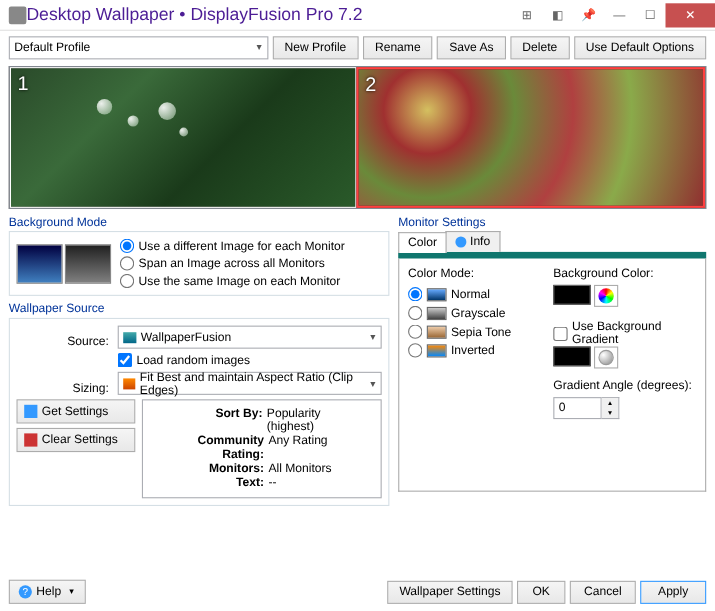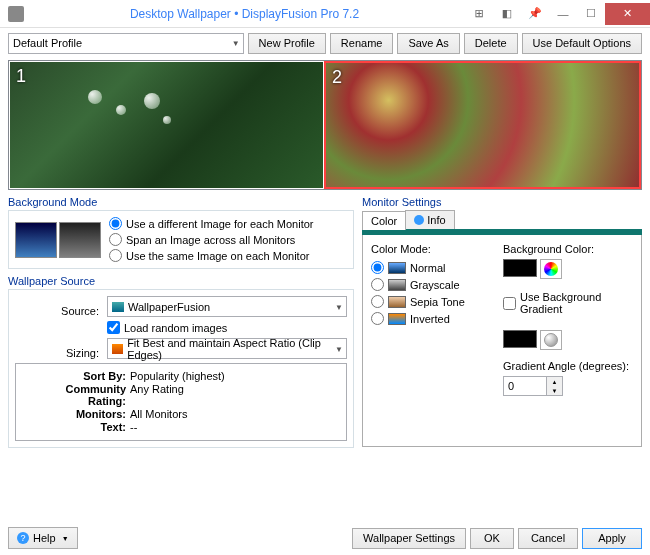--- a/index.html
+++ b/index.html
@@ -1,19 +1,19 @@
 <!DOCTYPE html>
 <html><head>
 <meta charset="utf-8">
 <style>
 * { box-sizing: border-box; margin: 0; padding: 0; font-family: "Segoe UI", Tahoma, sans-serif; font-size: 11px; }
 body { background: #fff; width: 650px; height: 555px; overflow: hidden; }
 
 .titlebar { height: 28px; background: #fff; border-bottom: 1px solid #e0e0e0; display: flex; align-items: center; padding: 0 0 0 8px; color: #555; }
-.titlebar .title { flex: 1; text-align: center; font-size: 12px; color: #3b82f6; }
+.titlebar .title { flex: 1; font-size: 16px; color: #4c1d95; }
 .titlebar .win-btns { display: flex; }
 .titlebar .win-btn { width: 28px; height: 22px; display: flex; align-items: center; justify-content: center; color: #666; }
 .titlebar .win-btn.close { background: #c75050; color: #fff; width: 45px; }
 .titlebar .app-icon { width: 16px; height: 16px; background: #888; border-radius: 2px; }
 
 .toolbar { height: 30px; padding: 4px 8px; display: flex; gap: 4px; align-items: center; }
 .combo { border: 1px solid #abadb3; background: #fff; height: 21px; padding: 2px 4px; display: flex; align-items: center; position: relative; }
 .combo .arrow { position: absolute; right: 3px; top: 50%; transform: translateY(-50%); font-size: 8px; color: #555; }
 .btn { border: 1px solid #acacac; background: linear-gradient(#f5f5f5,#e8e8e8); height: 21px; padding: 0 10px; display: flex; align-items: center; justify-content: center; cursor: default; }
 .btn.primary { border-color: #3399ff; }
@@ -172,20 +172,30 @@
         </div>
         <div class="form-row">
           <div class="lbl">Sizing:</div>
           <div class="combo">
             <span style="width:12px;height:10px;background:linear-gradient(#f80,#c40);margin-right:4px"></span>
             <span>Fit Best and maintain Aspect Ratio (Clip Edges)</span>
             <span class="arrow">▼</span>
           </div>
         </div>
         <div style="display:flex;gap:6px">
+          <div class="settings-btns">
+            <div class="icon-btn">
+                <span class="icon-sq" style="background:#3399ff"></span>
+                <span>Get Settings</span>
+              </div>
+            <div class="icon-btn">
+                <span class="icon-sq" style="background:#cc3333"></span>
+                <span>Clear Settings</span>
+              </div>
+          </div>
           <div class="summary">
             <div class="summary-row">
                 <div class="k">Sort By:</div>
                 <div>Popularity (highest)</div>
               </div>
             <div class="summary-row">
                 <div class="k">Community Rating:</div>
                 <div>Any Rating</div>
               </div>
             <div class="summary-row">
@@ -242,21 +252,21 @@
                 </label>
             </div>
             <div class="mc-right">
               <div style="margin-bottom:4px">Background Color:</div>
               <div style="display:flex;gap:3px;margin-bottom:12px">
                 <div class="color-swatch"></div>
                 <div class="picker-btn">
                     <div class="color-wheel"></div>
                   </div>
               </div>
-              <label class="check-row" style="margin-bottom:15px">
+              <label class="check-row" style="margin-bottom:0">
                   <input type="checkbox" style="">
                   <span>Use Background Gradient</span>
                 </label>
               <div style="display:flex;gap:3px;margin-bottom:10px">
                 <div class="color-swatch"></div>
                 <div class="picker-btn">
                     <div class="grad-ball"></div>
                   </div>
               </div>
               <div style="margin-bottom:4px">Gradient Angle (degrees):</div>

